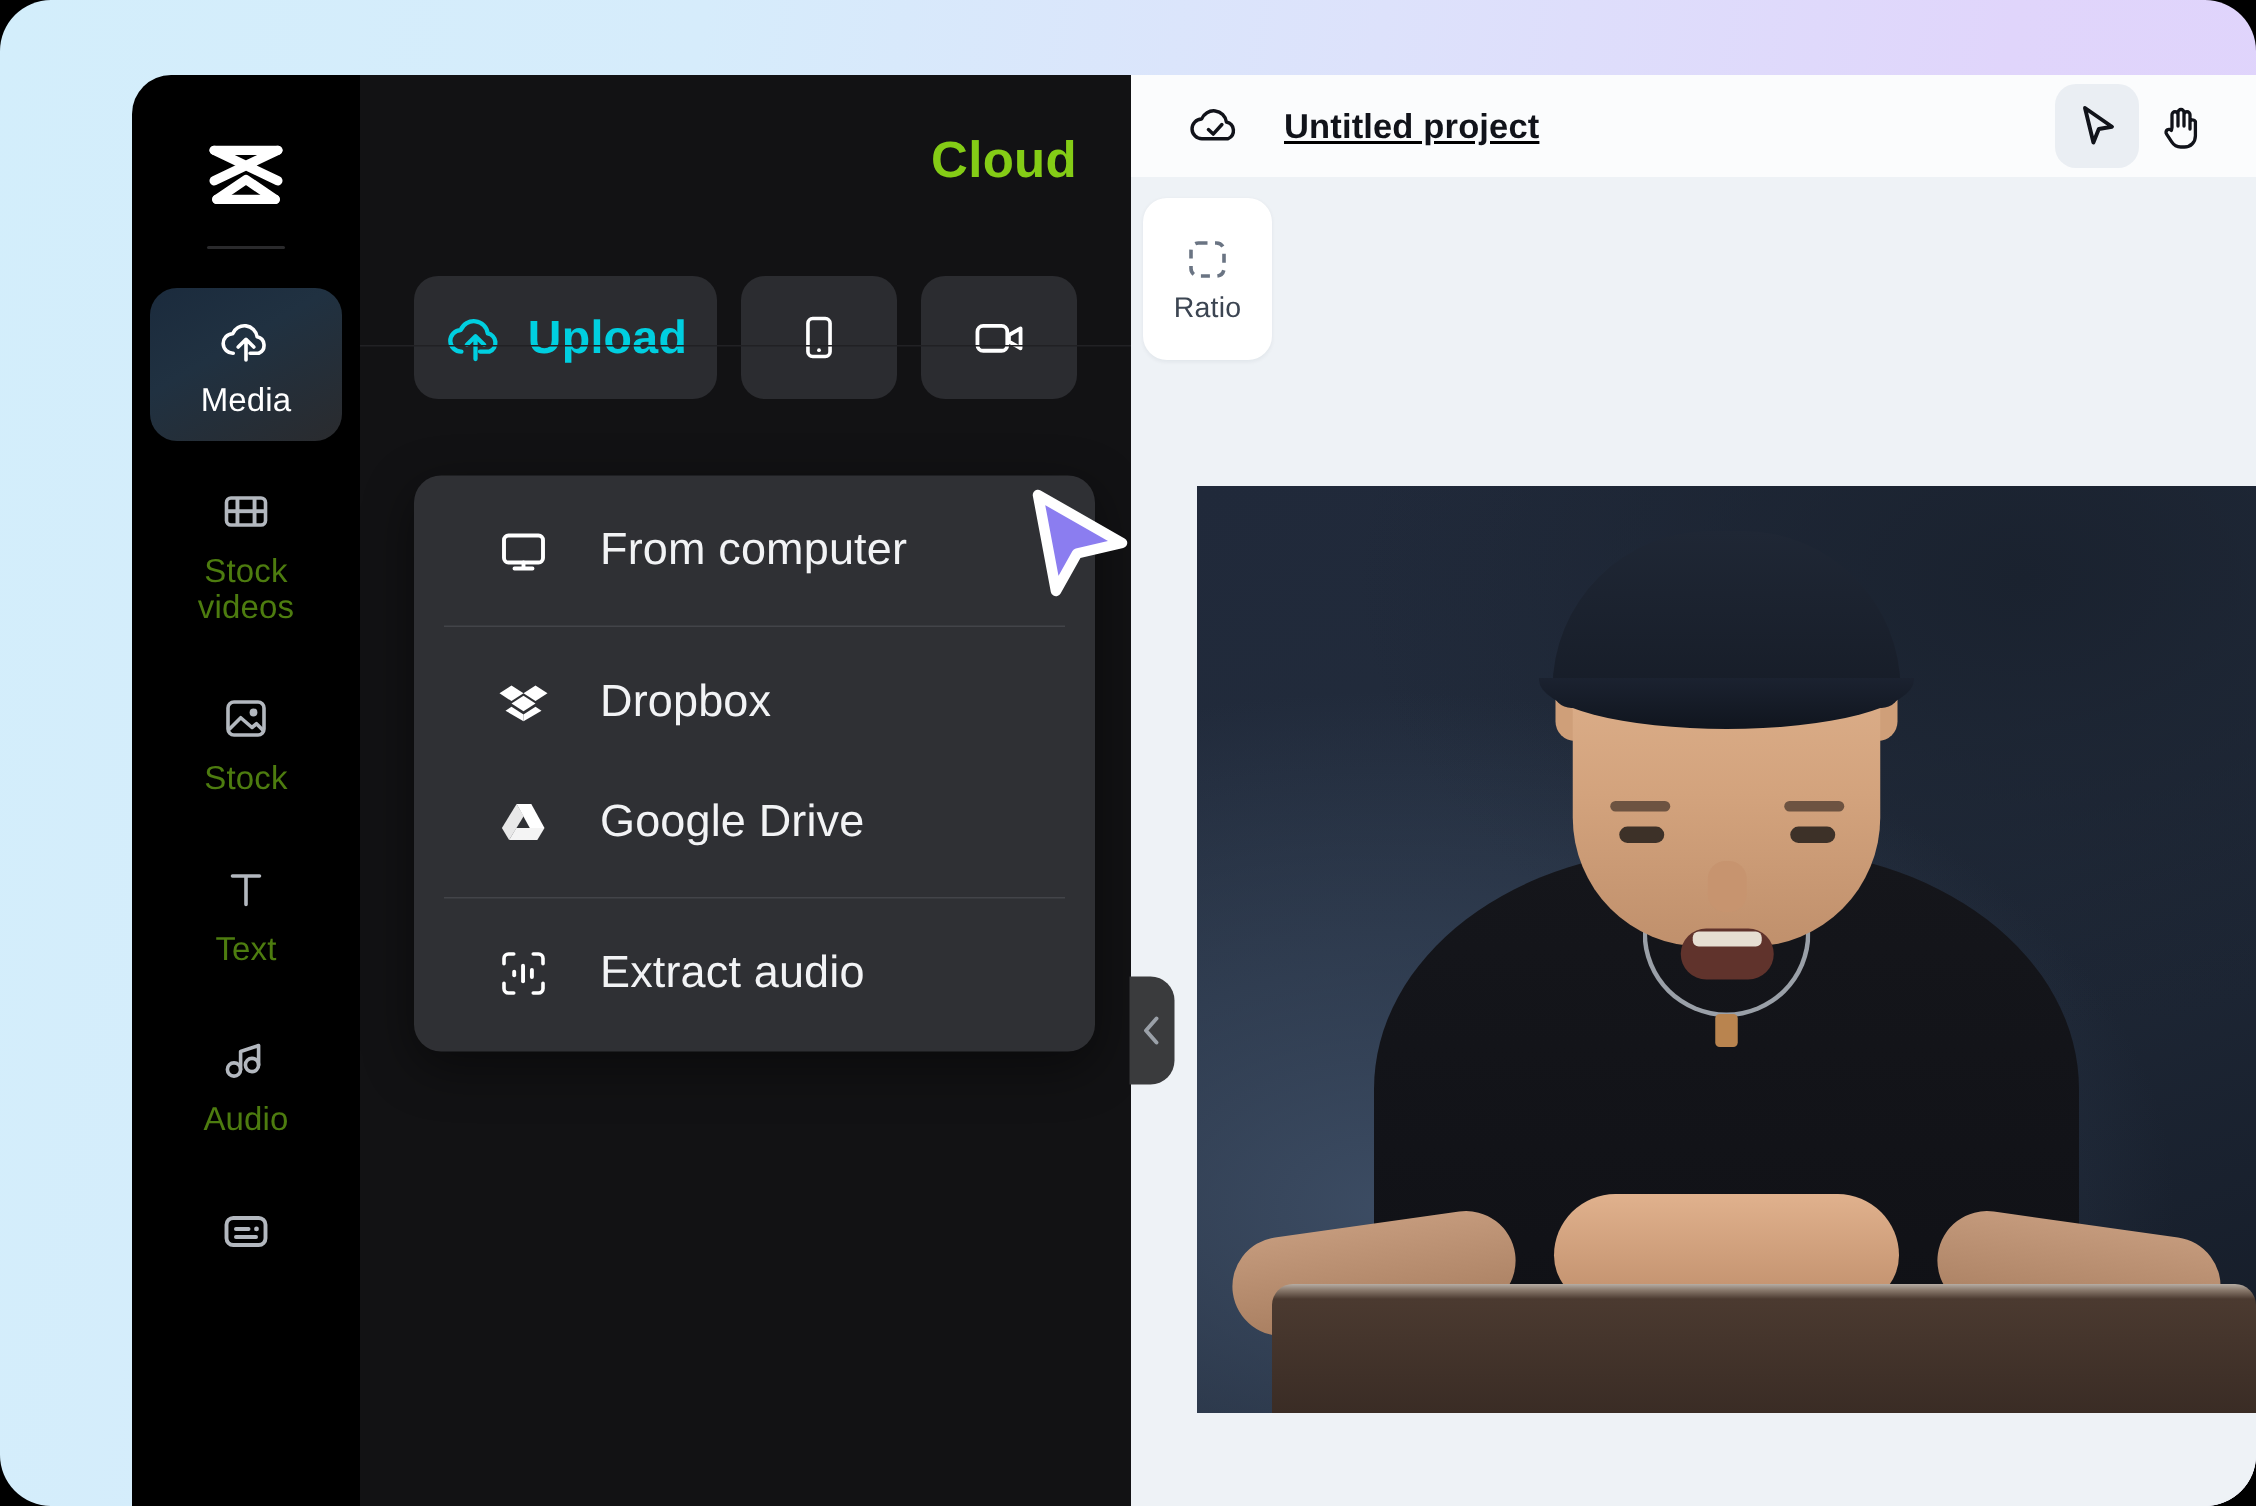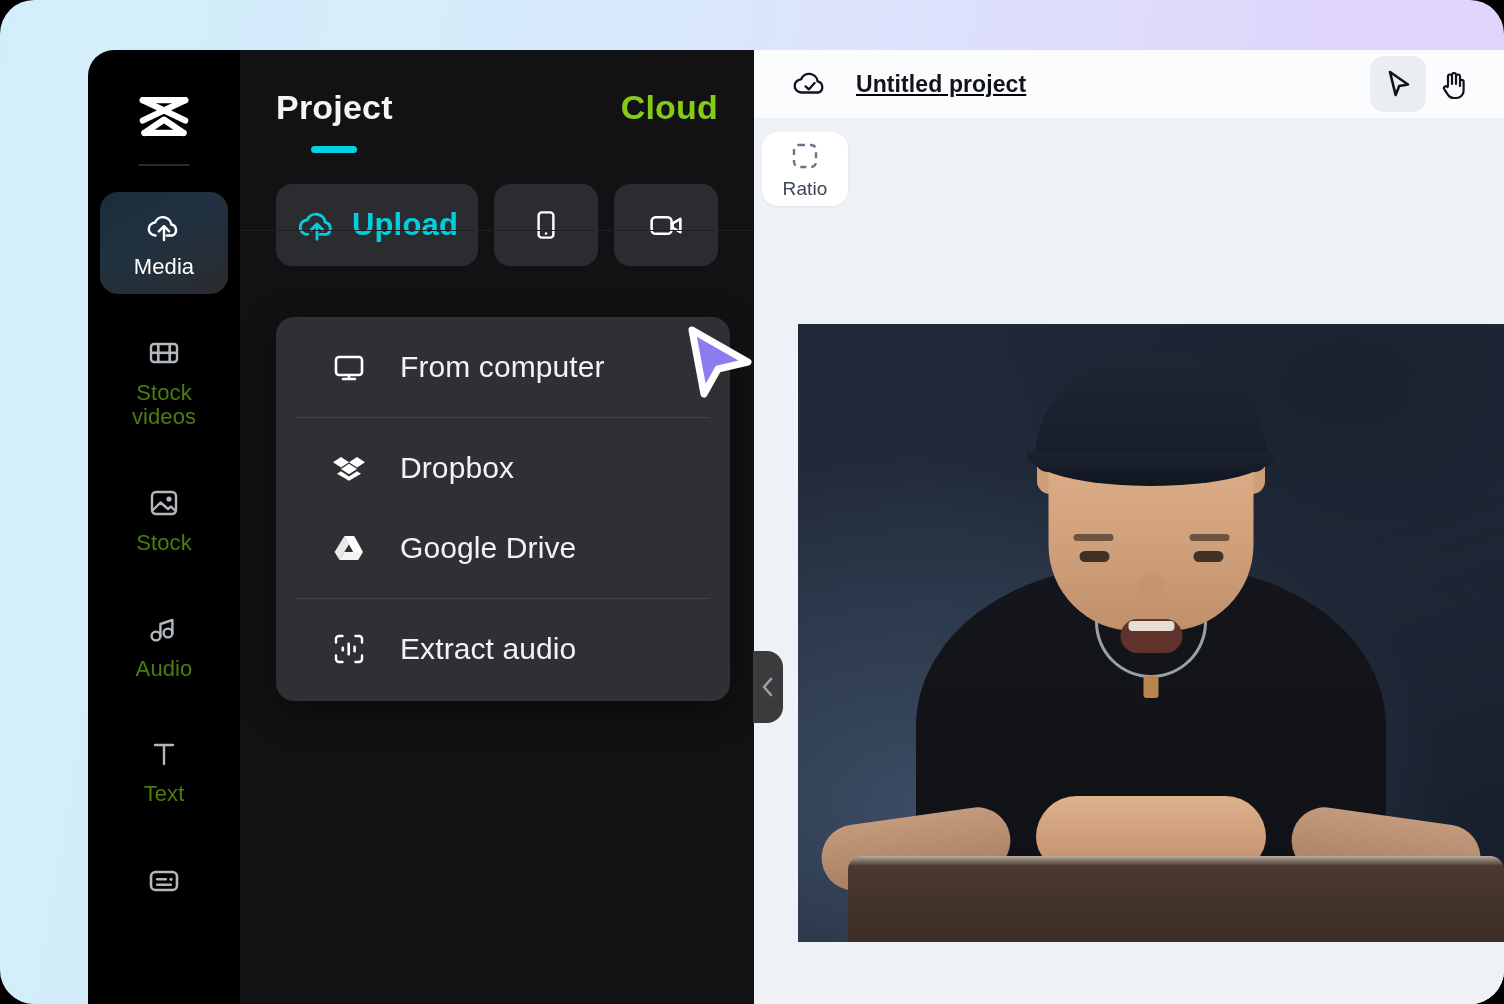--- a/index.html
+++ b/index.html
@@ -39,21 +39,21 @@
     padding-top: 44px;
   }
   .logo-wrap { display: flex; justify-content: center; }
   .logo { width: 58px; height: 46px; }
   .rail-sep {
     width: 52px; height: 2px; background: #2a2a2c;
     margin: 24px auto 0 auto; border-radius: 2px;
   }
   .rail-items { margin-top: 26px; }
   .rail-item {
-    width: 128px; margin: 0 auto 24px auto;
+    width: 128px; margin: 0 auto 12px auto;
     border-radius: 18px;
     padding: 16px 4px 14px 4px;
     display: flex; flex-direction: column; align-items: center;
     gap: 9px;
     cursor: pointer;
   }
   .rail-item.active {
     background: linear-gradient(150deg, #1b2b3d 0%, #203141 40%, #2a2b2e 100%);
   }
   .rail-ico { width: 38px; height: 38px; display:block; }
@@ -153,21 +153,21 @@
     width: 56px; height: 56px; border-radius: 14px;
     display: flex; align-items: center; justify-content: center; cursor: pointer;
   }
   .tool-btn.active { background: #eaeef3; }
 
   .stage {
     flex: 1; position: relative; background: #eef2f6;
   }
   .ratio-btn {
     position: absolute; left: 8px; top: 14px;
-    width: 86px; height: 74px; background: #ffffff; border-radius: 16px;
+    width: 86px; height: 108px; background: #ffffff; border-radius: 16px;
     display: flex; flex-direction: column; align-items: center; justify-content: center;
     gap: 5px; cursor: pointer; box-shadow: 0 1px 3px rgba(20,30,50,.06);
   }
   .ratio-lbl { font-size: 19px; color: #3c4552; letter-spacing: .1px; }
 
   
   .collapse {
     position: absolute; left: -1px; top: 533px;
     width: 30px; height: 72px;
     background: #3a3b3d;
@@ -327,54 +327,50 @@
           <svg class="rail-ico" viewBox="0 0 38 38">
             <rect x="7" y="8" width="24" height="22" rx="4" fill="none" stroke="#b3b8bf" stroke-width="2.4"></rect>
             <circle cx="24" cy="15" r="2.6" fill="#b3b8bf"></circle>
             <path d="M8 26 L15.5 18.5 L23 25 L26 22.5 L30 26.5" fill="none" stroke="#b3b8bf" stroke-width="2.4" stroke-linecap="round" stroke-linejoin="round"></path>
           </svg>
           <div class="rail-label">Stock</div>
         </div>
 
         <div class="rail-item">
           <svg class="rail-ico" viewBox="0 0 38 38">
+            <path d="M10 10 H28 M19 10 V29" fill="none" stroke="#b3b8bf" stroke-width="2.4" stroke-linecap="round"></path>
+          </svg>
+          <div class="rail-label">Text</div>
+        </div>
+
+        <div class="rail-item">
+          <svg class="rail-ico" viewBox="0 0 38 38">
             <circle cx="11" cy="26" r="4.4" fill="none" stroke="#b3b8bf" stroke-width="2.4"></circle>
             <circle cx="23" cy="23" r="4.4" fill="none" stroke="#b3b8bf" stroke-width="2.4"></circle>
             <path d="M15.4 26V14 L27.4 10 V23" fill="none" stroke="#b3b8bf" stroke-width="2.4" stroke-linecap="round" stroke-linejoin="round"></path>
           </svg>
           <div class="rail-label">Audio</div>
-        </div>
-
-        <div class="rail-item">
-          <svg class="rail-ico" viewBox="0 0 38 38">
-            <path d="M10 10 H28 M19 10 V29" fill="none" stroke="#b3b8bf" stroke-width="2.4" stroke-linecap="round"></path>
-          </svg>
-          <div class="rail-label">Text</div>
         </div>
 
         <div class="rail-item">
           <svg class="rail-ico" viewBox="0 0 38 38">
             <rect x="6" y="11" width="26" height="18" rx="4.5" fill="none" stroke="#b3b8bf" stroke-width="2.6"></rect>
             <rect x="11" y="17" width="11" height="2.6" rx="1.3" fill="#b3b8bf"></rect>
             <circle cx="26" cy="18.3" r="1.6" fill="#b3b8bf"></circle>
             <rect x="11" y="22.4" width="16" height="2.6" rx="1.3" fill="#b3b8bf"></rect>
           </svg>
           <div class="rail-label"></div>
         </div>
 
       </div>
     </div>
 
     <div class="panel">
 
       <div class="tabs">
-        <div class="tab active">
-          <span>Project</span>
-          <span class="tab-underline"></span>
-        </div>
         <div class="tab-spacer"></div>
         <div class="tab idle">
           <span>Cloud</span>
         </div>
       </div>
       <div class="tabs-rule"></div>
 
       <div class="upload-row">
         <div class="btn-upload">
           <svg width="42" height="42" viewBox="0 0 38 38">

